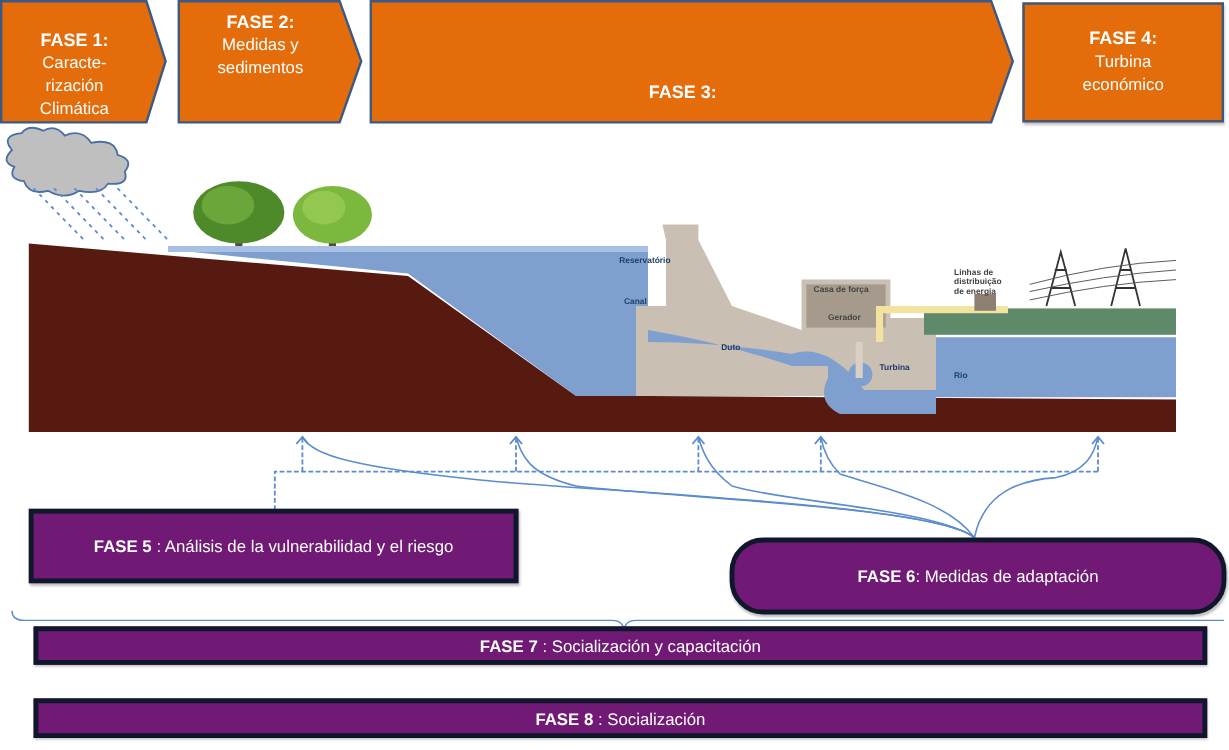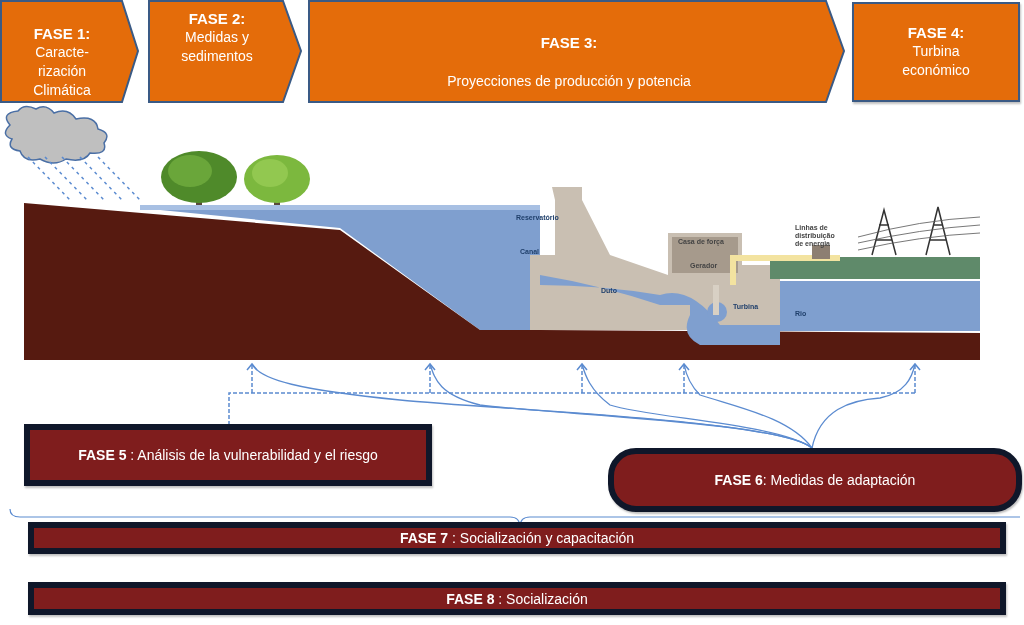--- a/index.html
+++ b/index.html
@@ -4,21 +4,21 @@
 <style>
   html, body { margin:0; padding:0; background:#ffffff; }
   body { width:1024px; height:625px; position:relative; overflow:hidden;
          font-family:"Liberation Sans", sans-serif; }
   .phase { position:absolute; background:#e46c0a; border:2px solid #3a5a85;
            color:#fff; display:flex; flex-direction:column; align-items:center;
            justify-content:center; text-align:center; box-sizing:border-box;
            box-shadow:1px 2px 2px rgba(0,0,0,0.25); }
   .phase .t { font-weight:bold; font-size:15px; line-height:18px; }
   .phase .s { font-size:14px; line-height:19px; }
-  .bar { position:absolute; background:#7f1d1d; border:6px solid #0f172a;
+  .bar { position:absolute; background:#701a75; border:4px solid #0f172a;
          color:#fff; display:flex; align-items:center; justify-content:center;
          box-sizing:border-box; font-size:14px; box-shadow:1px 2px 2px rgba(0,0,0,0.25);}
   .bar b { font-weight:bold; }
   svg.chev { position:absolute; overflow:visible; }
   .lbl { position:absolute; font-size:7px; font-weight:bold; color:#1f3f6b; }
   .lbl-dark { color:#444; }
 </style>
 </head>
 <body>
 
@@ -37,23 +37,22 @@
 </svg>
 <div class="phase" style="left:150px;top:2px;width:134px;height:72px;background:transparent;border:none;box-shadow:none;">
   <div class="t">FASE 2:</div>
   <div class="s">Medidas y</div>
   <div class="s">sedimentos</div>
 </div>
 
 <svg class="chev" style="left:308px;top:0" width="540" height="104">
   <polygon points="1,1 518,1 536,51 518,102 1,102" fill="#e46c0a" stroke="#3a5a85" stroke-width="2"></polygon>
 </svg>
-<div class="phase" style="left:310px;top:2px;width:518px;height:120px;background:transparent;border:none;box-shadow:none;gap:20px;">
+<div class="phase" style="left:310px;top:18px;width:518px;height:120px;background:transparent;border:none;box-shadow:none;gap:20px;">
   <div class="t">FASE 3:</div>
-  <div class="s">Proyecciones de producción y potencia</div>
 </div>
 
 <div class="phase" style="left:852px;top:2px;width:168px;height:100px;">
   <div class="t">FASE 4:</div>
   <div class="s">Turbina</div>
   <div class="s">económico</div>
 </div>
 
 <svg style="position:absolute;left:0;top:105px" width="1024" height="260">
 

